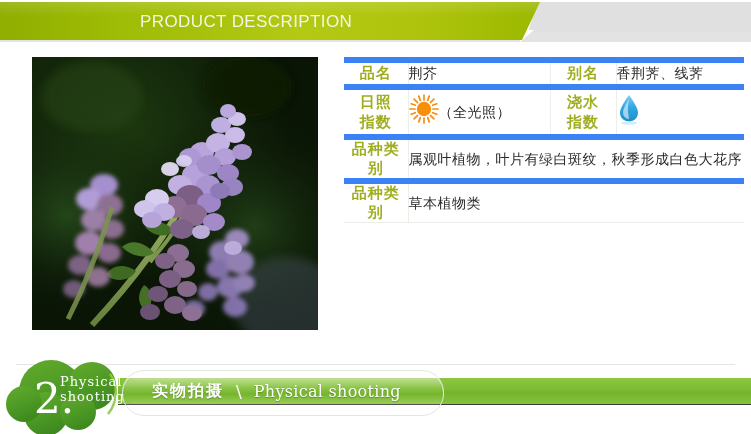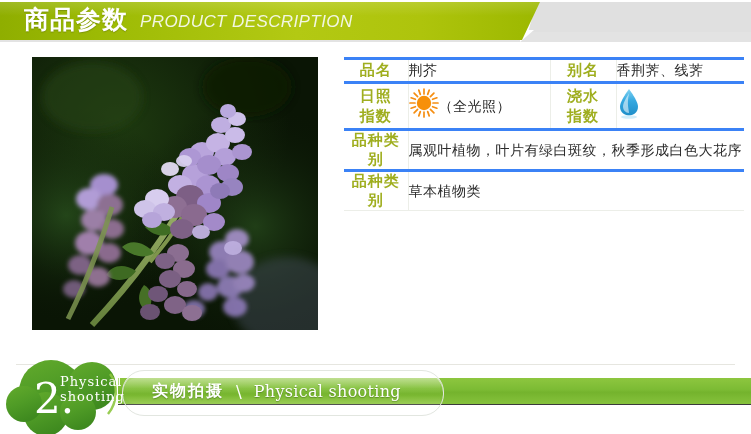--- a/index.html
+++ b/index.html
@@ -46,39 +46,39 @@
     font-family:"DejaVu Sans","Liberation Sans",sans-serif;
     font-size:25px;font-weight:bold;color:#ffffff;
     letter-spacing:1px;
     line-height:28px;
     text-shadow:0 1px 1px rgba(70,80,0,0.35);
     white-space:nowrap;
   }
   .header-title-en{
     position:absolute;left:140px;top:12px;
     font-size:17px;color:#f2f6e2;letter-spacing:0.4px;
-    font-weight:normal;white-space:nowrap;font-style:italic;
+    font-weight:normal;white-space:nowrap;
   }
 
   
   .photo{
     position:absolute;left:32px;top:57px;width:286px;height:273px;
     background:#0a1405;
     overflow:hidden;
   }
   .photo svg{display:block;}
 
   
   .spec-table{
     position:absolute;left:344px;top:57px;width:400px;
     border-collapse:collapse;
     table-layout:fixed;
   }
   .spec-table td{
-    border-top:3px solid #3b82f6;
+    border-top:6px solid #3b82f6;
     border-bottom:1px solid #eceee8;
     padding:0;
     vertical-align:middle;
     margin-left:22px;
   }
   .cell-label{
     color:#9fae1f;
     font-family:"DejaVu Sans","Liberation Sans",sans-serif;
     font-size:15px;font-weight:bold;
     text-align:center;
@@ -176,21 +176,20 @@
 <body>
 
 <div id="root">
 
   <div class="header">
     <div class="header-grayband"></div>
     <div class="header-gray-upper"></div>
     <div class="header-gray-slant"></div>
     <div class="header-green"></div>
     <div class="header-green-sheen"></div>
-    <div class="header-title-cn">商品参数</div>
     <div class="header-title-en">PRODUCT DESCRIPTION</div>
   </div>
 
   <div class="photo">
     <svg width="286" height="273" viewBox="0 0 286 273" xmlns="http://www.w3.org/2000/svg" role="img">
       <defs>
         <radialGradient id="bgA" cx="30%" cy="25%" r="60%">
           <stop offset="0%" stop-color="#1e3a10"></stop>
           <stop offset="100%" stop-color="#0a1505"></stop>
         </radialGradient>

